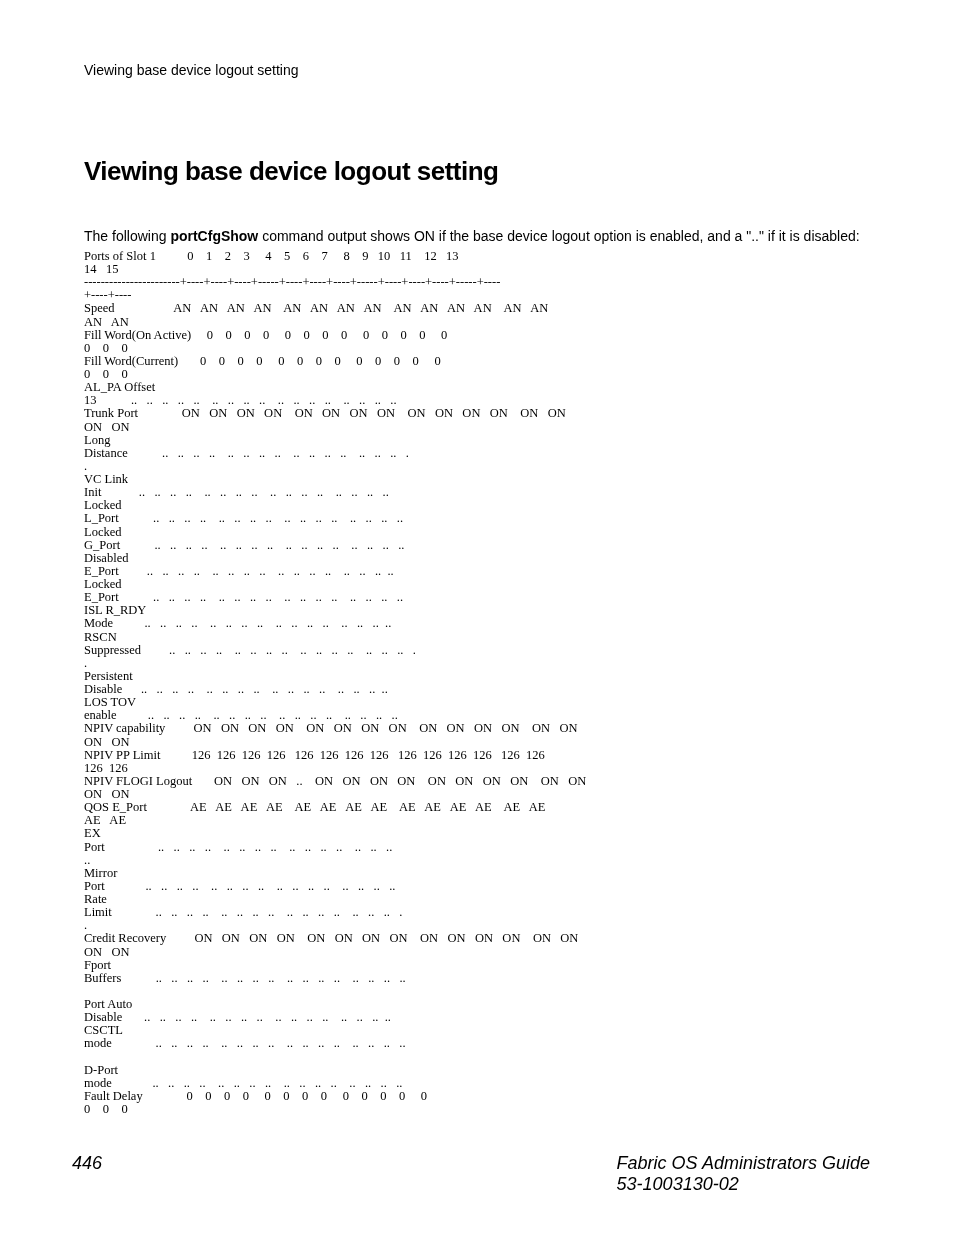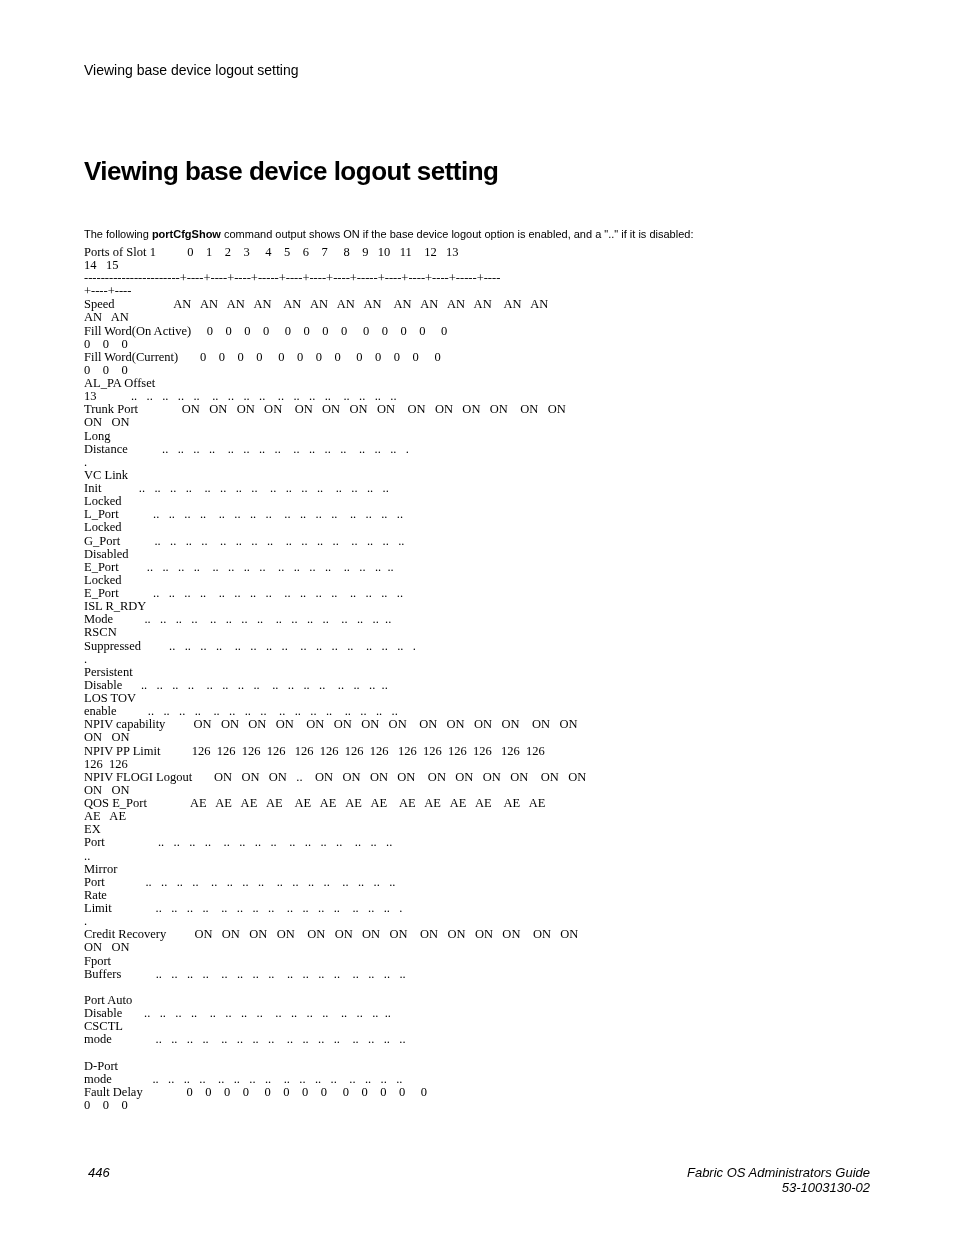--- a/index.html
+++ b/index.html
@@ -21,47 +21,47 @@
     margin-bottom: 78px;
   }
   .title {
     font-size: 26px;
     font-weight: bold;
     font-family: Arial, Helvetica, sans-serif;
     margin-bottom: 40px;
     letter-spacing: -0.5px;
   }
   .intro {
-    font-size: 11px;
+    font-size: 14px;
     line-height: 1.35;
   }
   .intro .bold {
     font-weight: bold;
   }
   .code-block {
     font-family: Liberation Serif, serif;
     font-size: 12.5px;
     line-height: 1.05;
     white-space: pre;
     margin-top: 4px;
   }
   .footer {
     position: absolute;
     bottom: 40px;
-    left: 88px;
+    left: 72px;
     right: 84px;
-    font-size: 13px;
+    font-size: 18px;
     font-style: italic;
   }
   .footer-row {
     display: flex;
     justify-content: space-between;
   }
   .footer-right {
-    text-align: right;
+    text-align: left;
   }
   .page-num {
     font-style: italic;
   }
 </style>
 </head>
 <body>
 
 <div class="page">
   <div class="running-header">Viewing base device logout setting</div>

